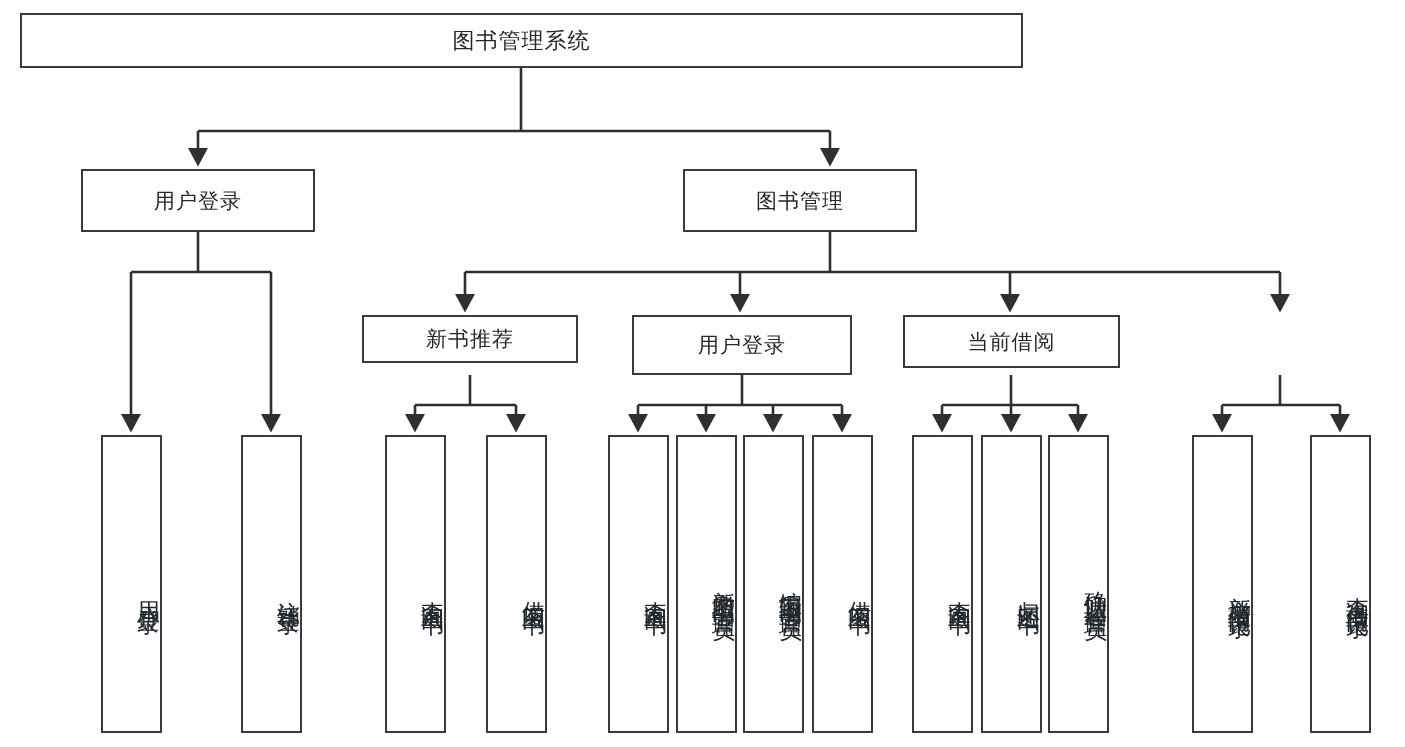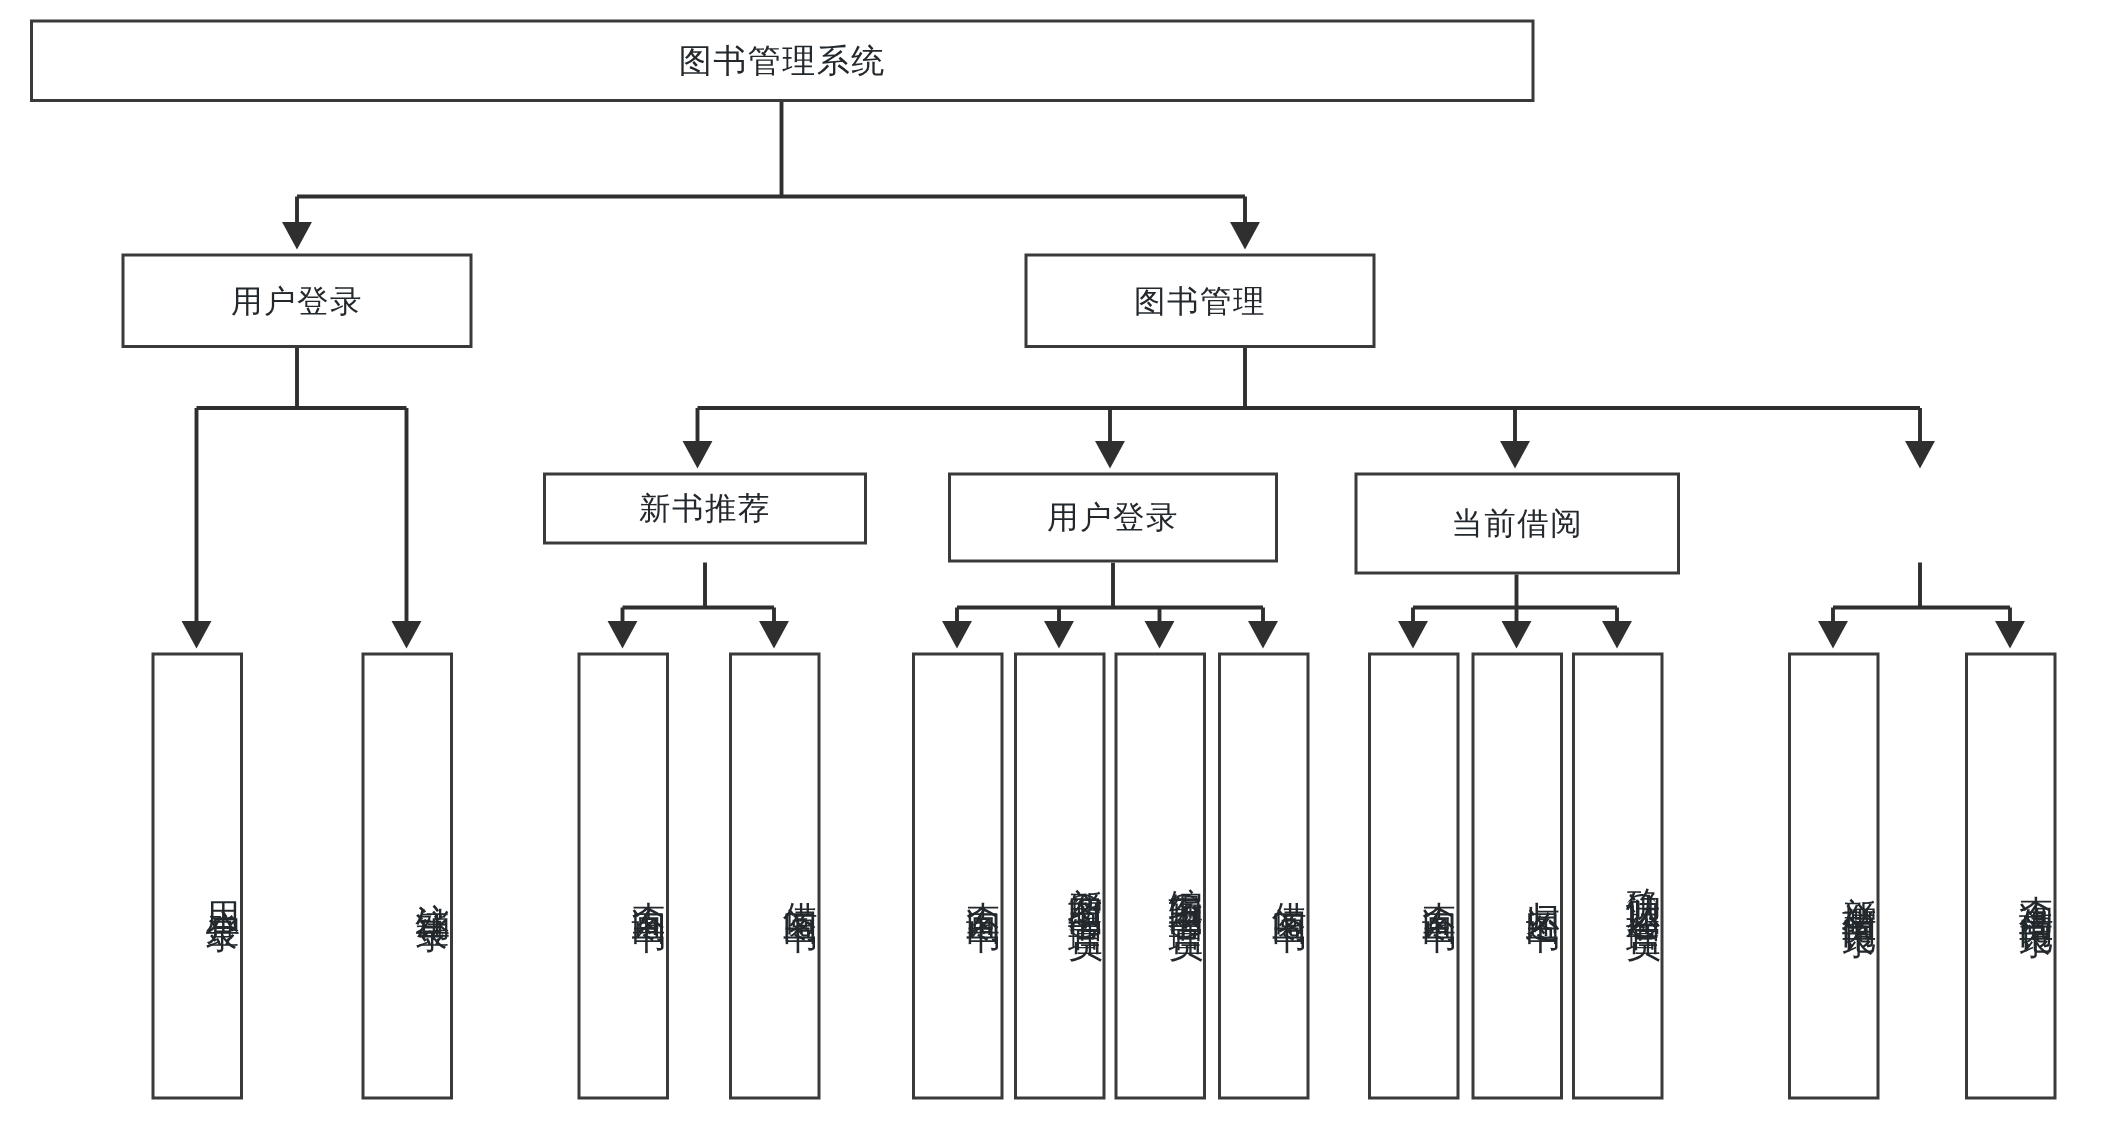--- a/index.html
+++ b/index.html
@@ -112,21 +112,21 @@
     </g>
   </svg>
 
   <div class="node h root" style="left:20px;top:13px;width:1003px;height:55px;">图书管理系统</div>
 
   <div class="node h" style="left:81px;top:169px;width:234px;height:63px;">用户登录</div>
   <div class="node h" style="left:683px;top:169px;width:234px;height:63px;">图书管理</div>
 
   <div class="node h" style="left:362px;top:315px;width:216px;height:48px;">新书推荐</div>
   <div class="node h" style="left:632px;top:315px;width:220px;height:60px;">用户登录</div>
-  <div class="node h" style="left:903px;top:315px;width:217px;height:68px;">当前借阅</div>
+  <div class="node h" style="left:903px;top:315px;width:217px;height:53px;">当前借阅</div>
 
   <div class="node v" style="left:101px;top:435px;width:61px;height:298px;">用户登录</div>
   <div class="node v" style="left:241px;top:435px;width:61px;height:298px;">注销登录</div>
 
   <div class="node v" style="left:385px;top:435px;width:61px;height:298px;">查询图书</div>
   <div class="node v" style="left:486px;top:435px;width:61px;height:298px;">借阅图书</div>
 
   <div class="node v" style="left:608px;top:435px;width:61px;height:298px;">查询图书</div>
   <div class="node v" style="left:676px;top:435px;width:61px;height:298px;">新增图书（管理员）</div>
   <div class="node v" style="left:743px;top:435px;width:61px;height:298px;">编辑图书（管理员）</div>

